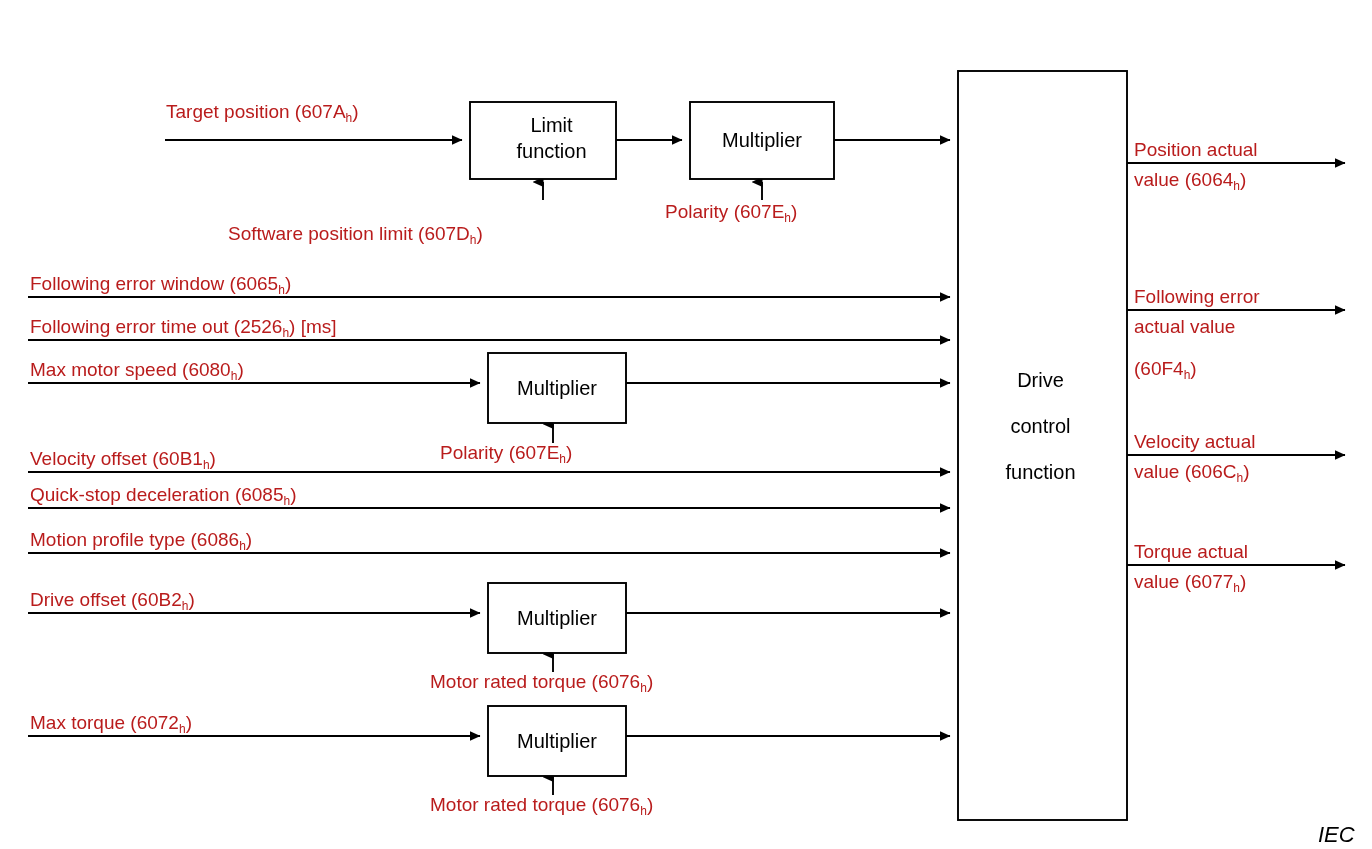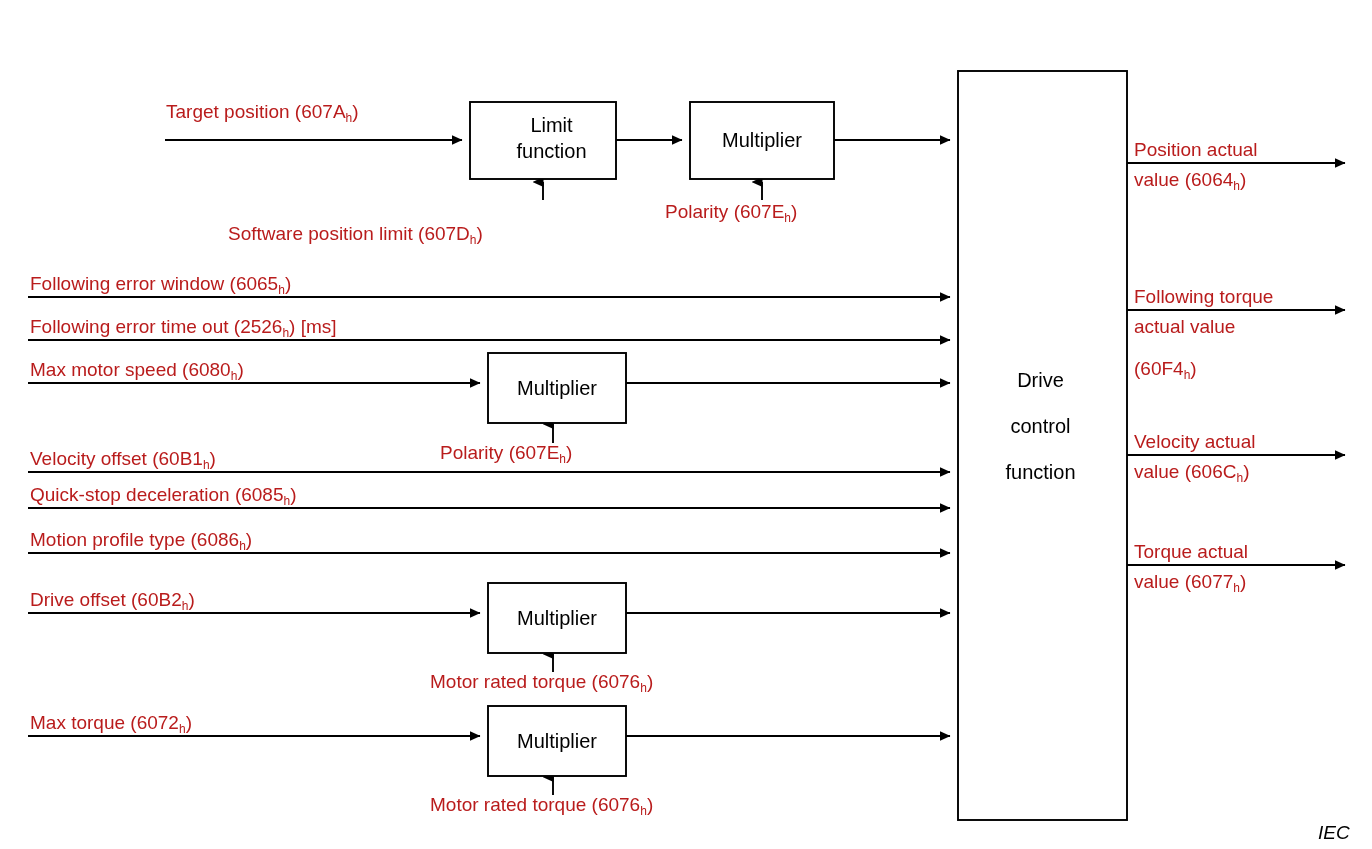--- a/index.html
+++ b/index.html
@@ -5,21 +5,21 @@
   html,body{margin:0;padding:0;background:#ffffff;}
   body{font-family:"Liberation Sans",sans-serif;}
   #canvas{position:relative;width:1372px;height:849px;background:#ffffff;overflow:hidden;}
   #canvas svg{position:absolute;left:0;top:0;width:1372px;height:849px;}
   .lbl{position:absolute;font-family:Liberation Sans, sans-serif;font-size:19px;color:#b91c1c;
        white-space:nowrap;line-height:24px;}
   .lbl sub{font-size:12px;vertical-align:baseline;position:relative;top:4px;}
   .boxlbl{position:absolute;font-family:"Liberation Sans",sans-serif;font-size:20px;color:#000;
           white-space:nowrap;text-align:center;line-height:26px;}
   .iec{position:absolute;font-family:"Liberation Sans",sans-serif;font-style:italic;
-       font-size:19px;color:#000;}
+       font-size:22px;color:#000;}
 </style>
 </head>
 <body>
 
 <div id="canvas">
 
   <svg viewBox="0 0 1372 849">
     <defs>
       <marker id="ah" markerWidth="11" markerHeight="11" refX="10.5" refY="5.5" orient="auto" markerUnits="userSpaceOnUse">
         <path d="M0,0.6 L11,5.5 L0,10.4 z" fill="#000"></path>
@@ -171,21 +171,21 @@
   </div>
 
   <div class="lbl" style="left:1134px;top:138px;">
     <span>Position actual</span>
   </div>
   <div class="lbl" style="left:1134px;top:168px;">
     <span>value (</span><span>6064</span><sub>h</sub>)
   </div>
 
   <div class="lbl" style="left:1134px;top:285px;">
-    <span>Following torque</span>
+    <span>Following error</span>
   </div>
   <div class="lbl" style="left:1134px;top:315px;">
     <span>actual value</span>
   </div>
   <div class="lbl" style="left:1134px;top:357px;">
     <span>(</span><span>60F4</span><sub>h</sub>)
   </div>
 
   <div class="lbl" style="left:1134px;top:430px;">
     <span>Velocity actual</span>

